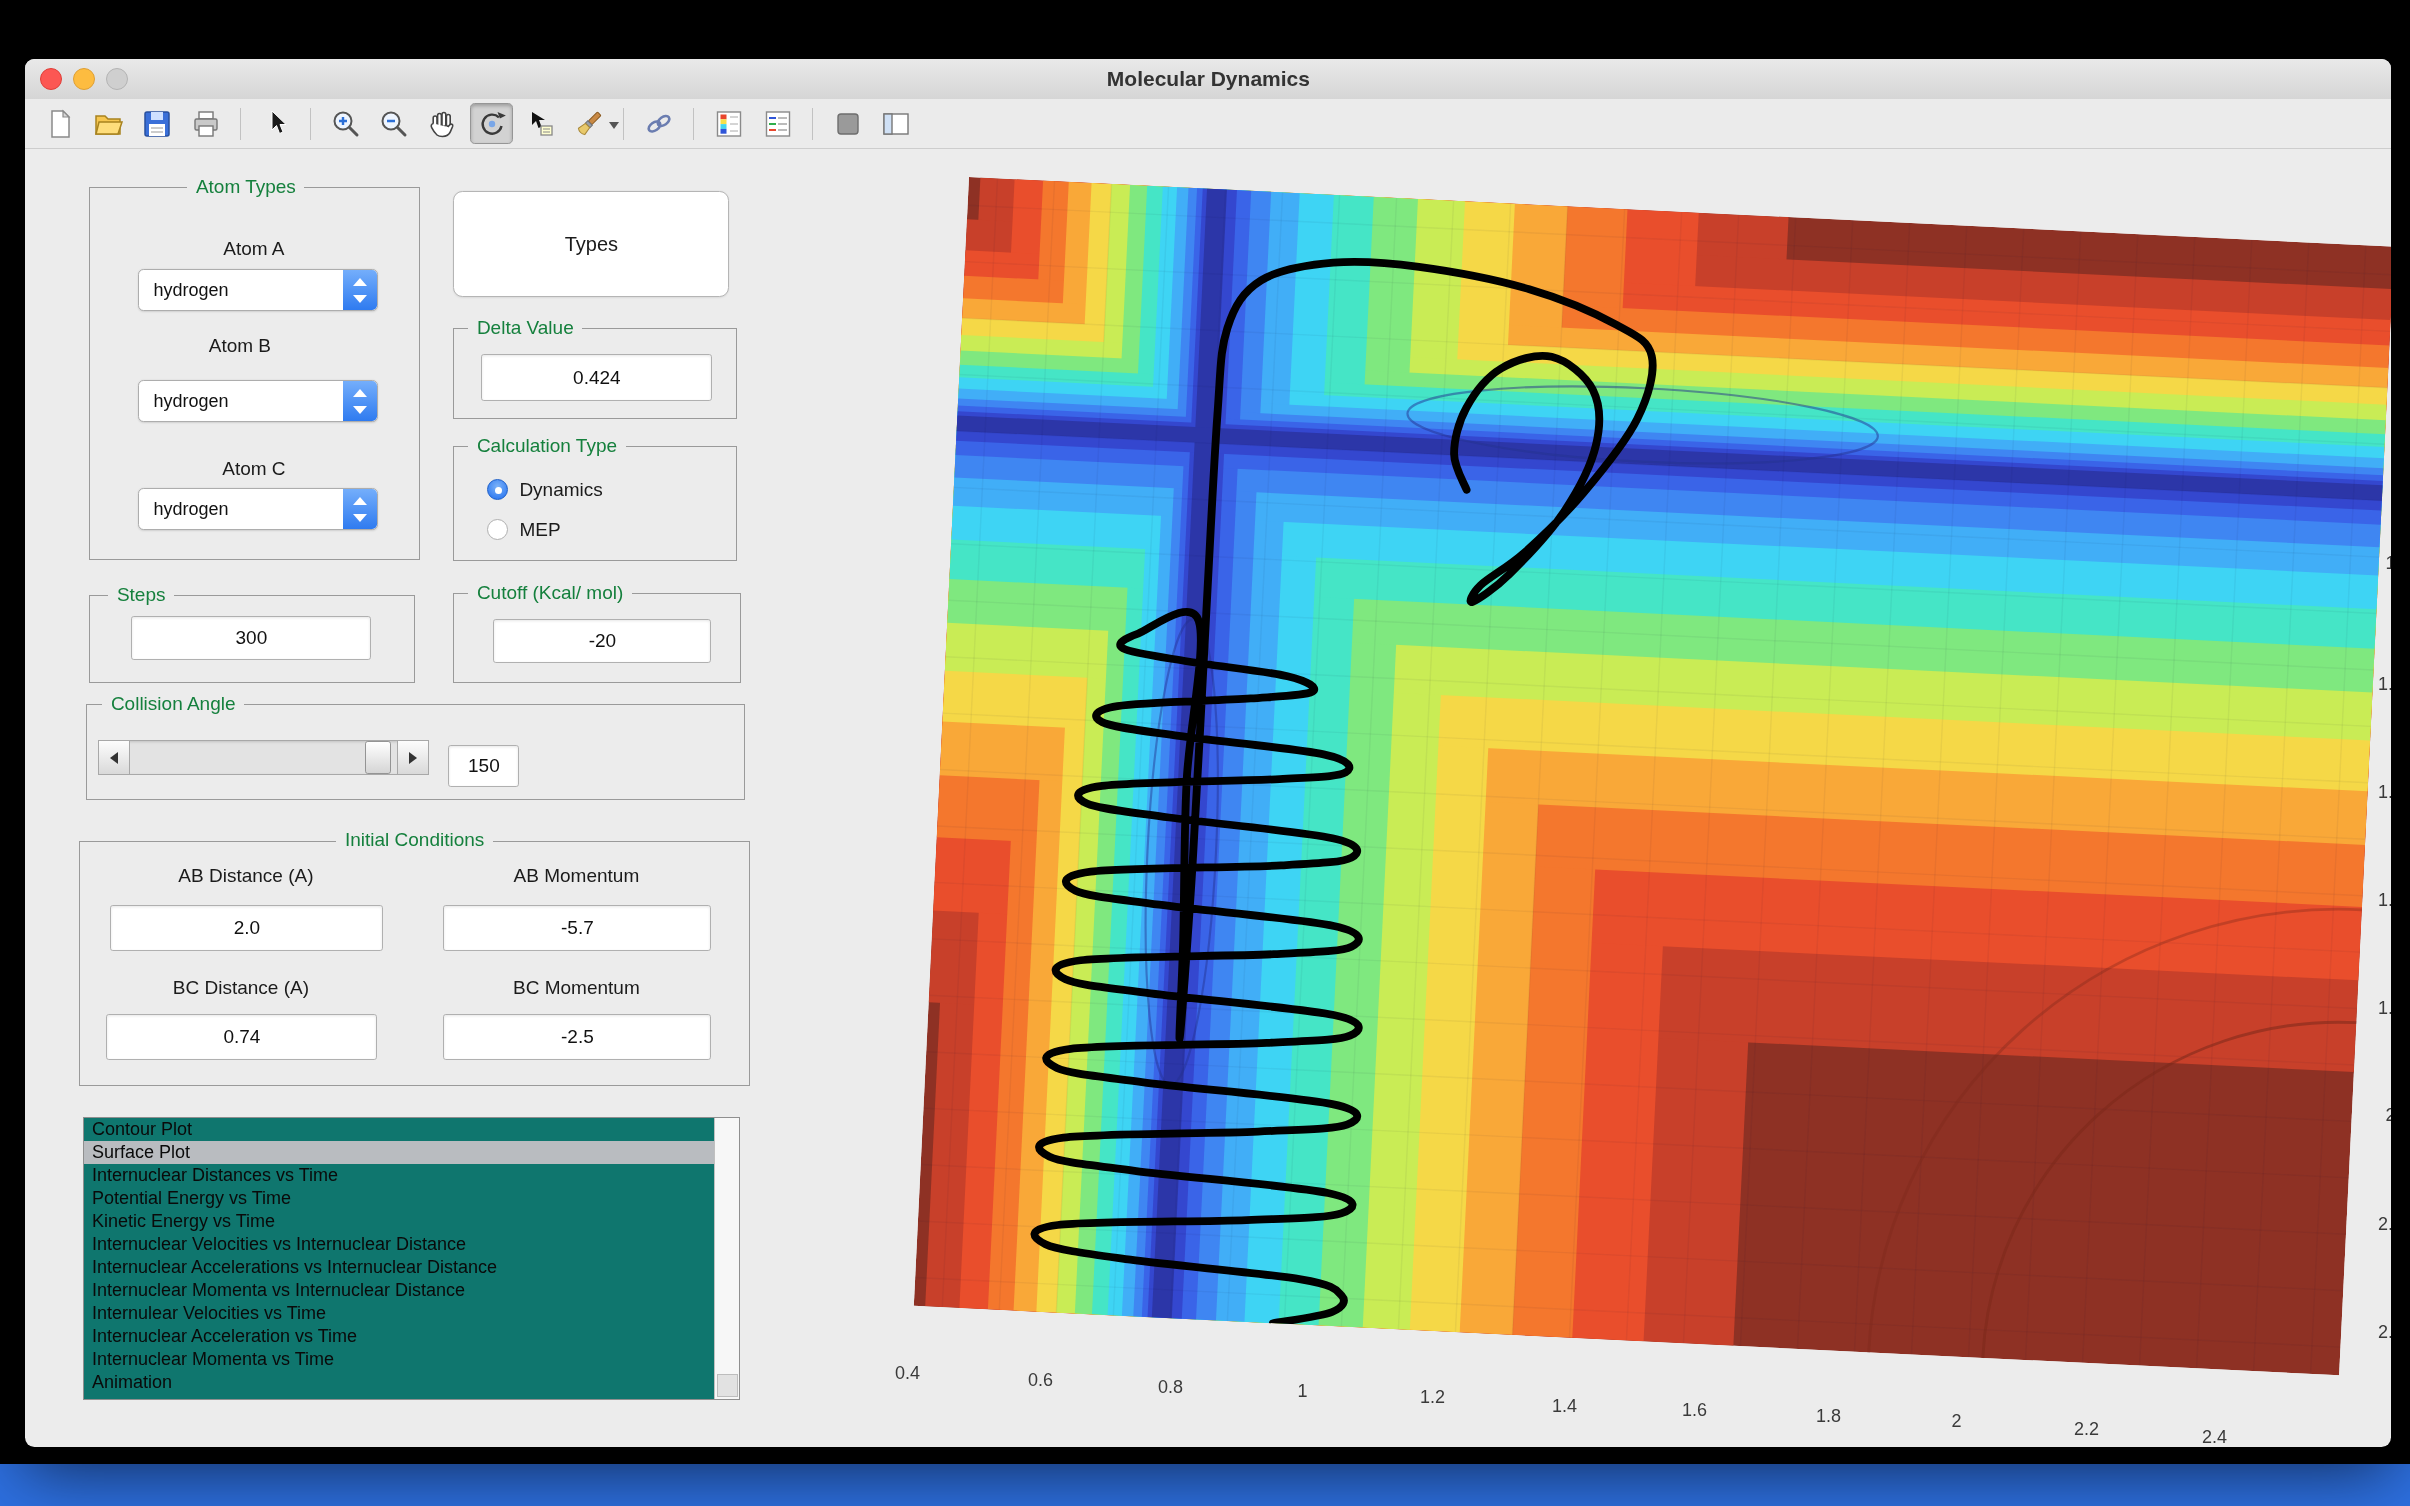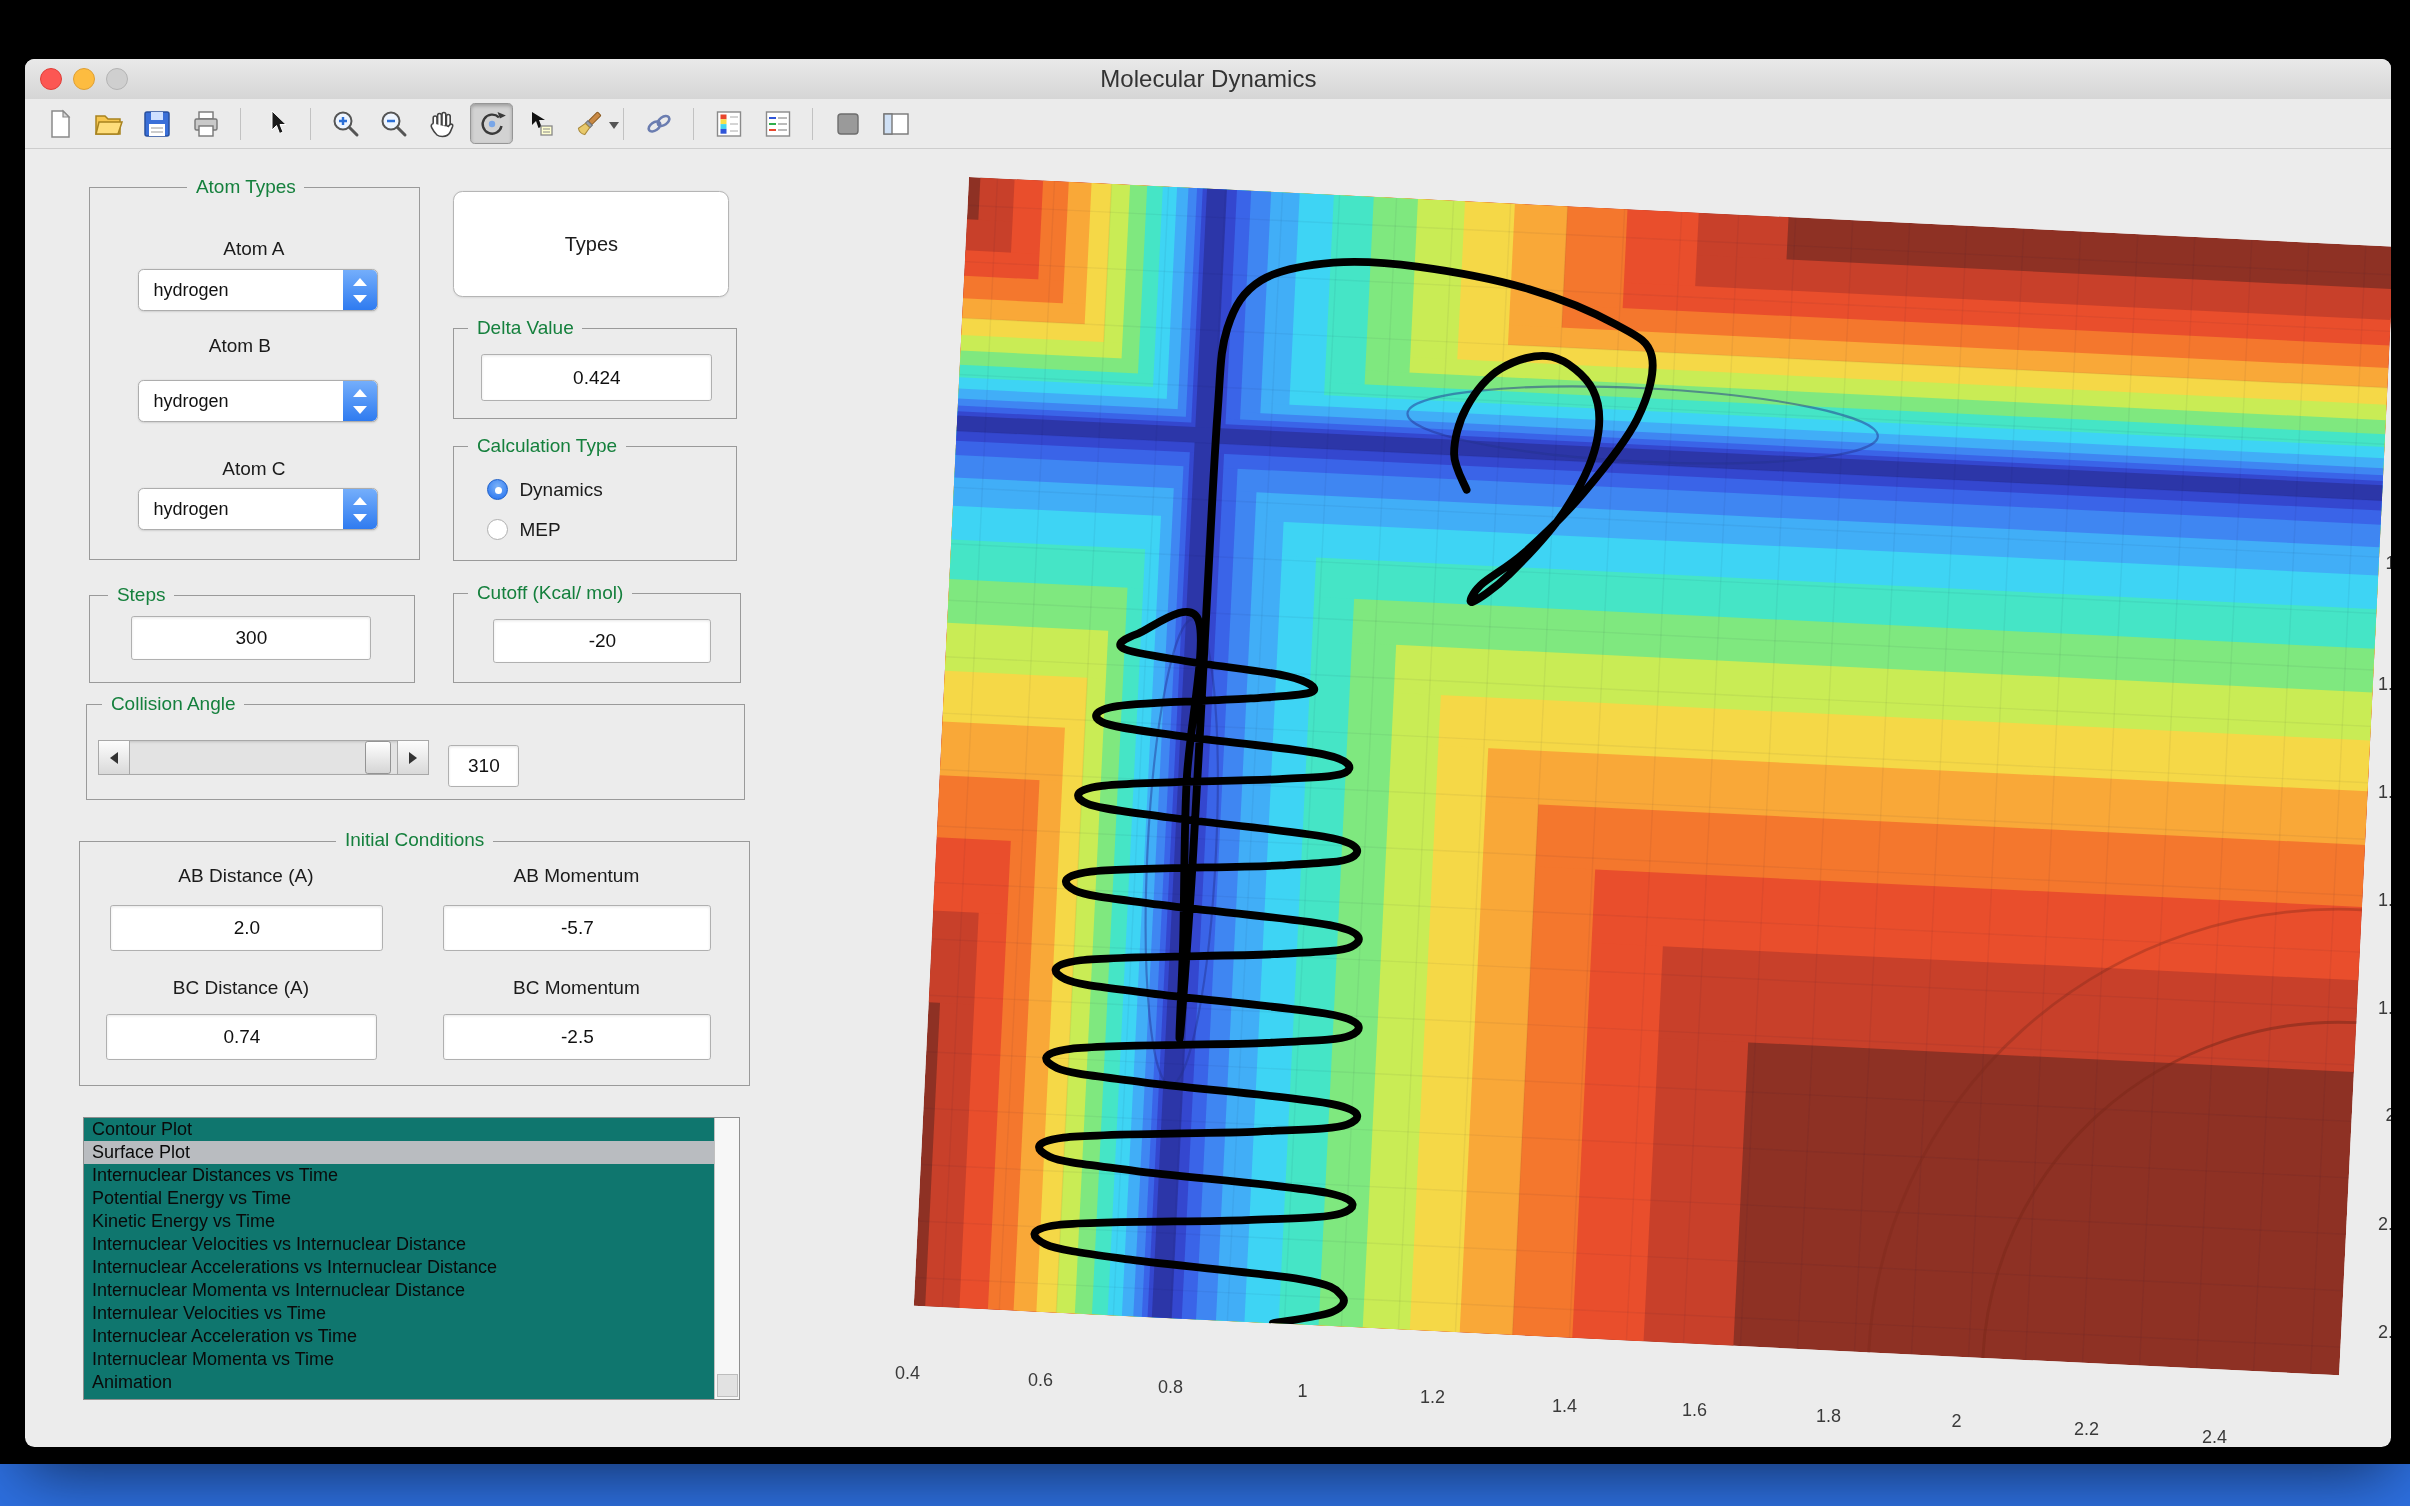--- a/index.html
+++ b/index.html
@@ -9,21 +9,21 @@
   #window{position:absolute;left:25.4px;top:59px;width:2366px;height:1388px;background:#ececec;
           border-radius:9.4px;overflow:hidden;box-shadow:0 23.5px 66px rgba(0,0,0,.6);}
   
   #titlebar{position:absolute;left:0;top:0;width:100%;height:40px;
             background:linear-gradient(#e9e9e9,#d5d5d5);border-bottom:0.9px solid #b2b2b2;}
   .tl{position:absolute;top:9.4px;width:20px;height:20px;border-radius:50%;}
   .tl.red{left:15px;background:#fc5753;border:0.9px solid #df3e38;}
   .tl.yellow{left:48px;background:#fdbc40;border:0.9px solid #de9f34;}
   .tl.gray{left:81px;background:#cfcfcf;border:0.9px solid #b3b3b3;}
   #title{position:absolute;left:0;top:0;width:100%;height:40px;line-height:40px;text-align:center;
-         font-size:24px;color:#333;font-weight:normal;}
+         font-size:21px;color:#333;font-weight:bold;}
   
   #toolbar{position:absolute;left:0;top:40px;width:100%;height:50px;background:#ebebeb;
            border-bottom:0.9px solid #cdcdcd;display:flex;align-items:center;padding:0 13px;box-sizing:border-box;gap:5.6px;}
   .tool{width:43px;height:41px;background:transparent;border:0.9px solid transparent;border-radius:4.7px;
         display:flex;align-items:center;justify-content:center;padding:0;position:relative;}
   .tool svg{width:32px;height:32px;display:block;}
   .tool.active{background:#d2d2d2;border:0.9px solid #969696;box-shadow:inset 0 1.9px 3.8px rgba(0,0,0,.25);}
   .tsep{width:0.9px;height:32px;background:#c2c2c2;margin:0 7.5px;}
   .brush-caret{position:absolute;right:-9.4px;top:18px;width:0;height:0;
                border-left:5.6px solid transparent;border-right:5.6px solid transparent;border-top:7.5px solid #555;}
@@ -378,21 +378,21 @@
   <span class="glabel" style="left:77px;top:633px;">Collision Angle</span>
   <div id="slider">
     <div class="sbtn">
         <i class="tri-l"></i>
       </div>
     <div id="sthumb"></div>
     <div class="sbtn right">
         <i class="tri-r"></i>
       </div>
   </div>
-  <div class="edit" style="left:423px;top:686px;width:69px;height:40px;">310</div>
+  <div class="edit" style="left:423px;top:686px;width:69px;height:40px;">150</div>
 
   <div class="gbox" style="left:54px;top:782px;width:669px;height:243px;"></div>
   <span class="glabel" style="left:311px;top:769px;">Initial Conditions</span>
   <span class="lbl center" style="left:85px;top:806px;width:271px;">AB Distance (A)</span>
   <span class="lbl center" style="left:418px;top:806px;width:266px;">AB Momentum</span>
   <div class="edit" style="left:85px;top:846px;width:271px;height:44px;">2.0</div>
   <div class="edit" style="left:418px;top:846px;width:266px;height:44px;">-5.7</div>
   <span class="lbl center" style="left:81px;top:918px;width:269px;">BC Distance (A)</span>
   <span class="lbl center" style="left:418px;top:918px;width:266px;">BC Momentum</span>
   <div class="edit" style="left:81px;top:955px;width:269px;height:44px;">0.74</div>

